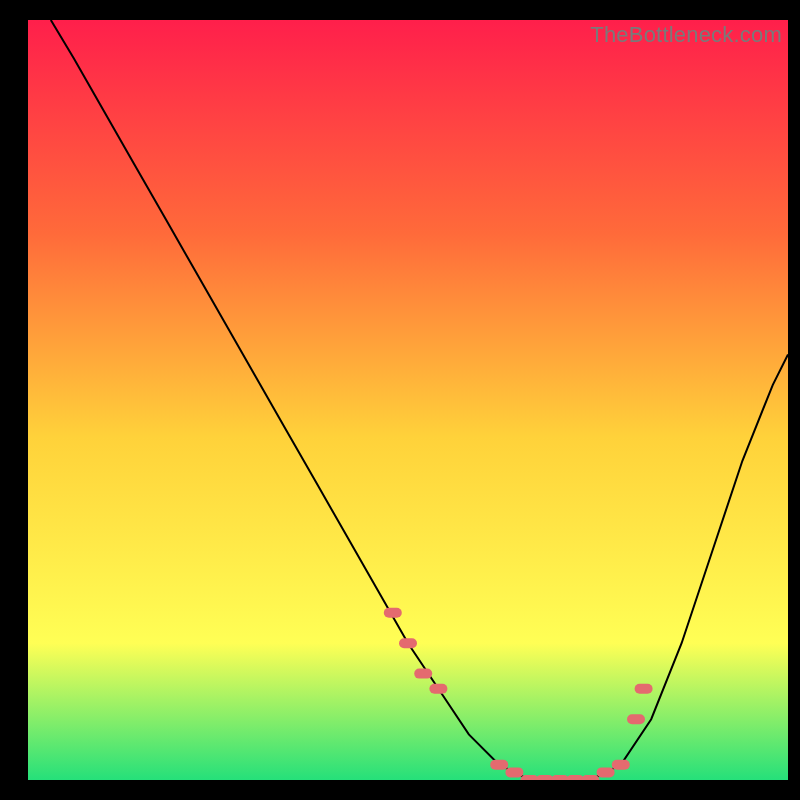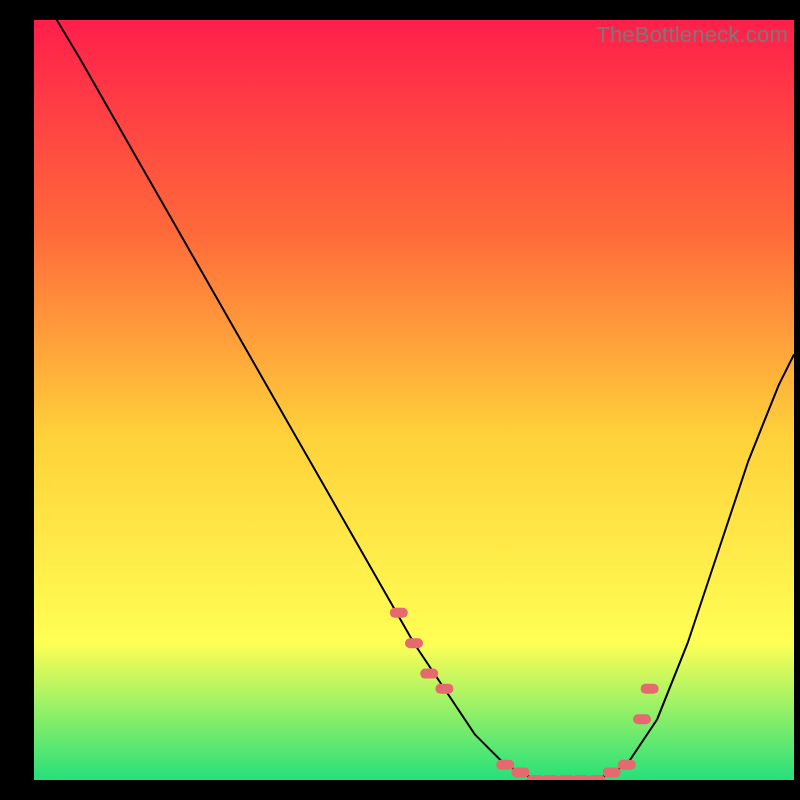--- a/index.html
+++ b/index.html
@@ -6,21 +6,21 @@
     margin: 0;
     padding: 0;
     width: 800px;
     height: 800px;
     background: #000;
     overflow: hidden;
     font-family: Arial, Helvetica, sans-serif;
   }
   .frame {
     position: absolute;
-    left: 34px;
+    left: 28px;
     top: 20px;
     width: 760px;
     height: 696px;
     background: #fde047;
   }
   .plot-area {
     position: absolute;
     left: 0;
     top: 0;
     width: 760px;

